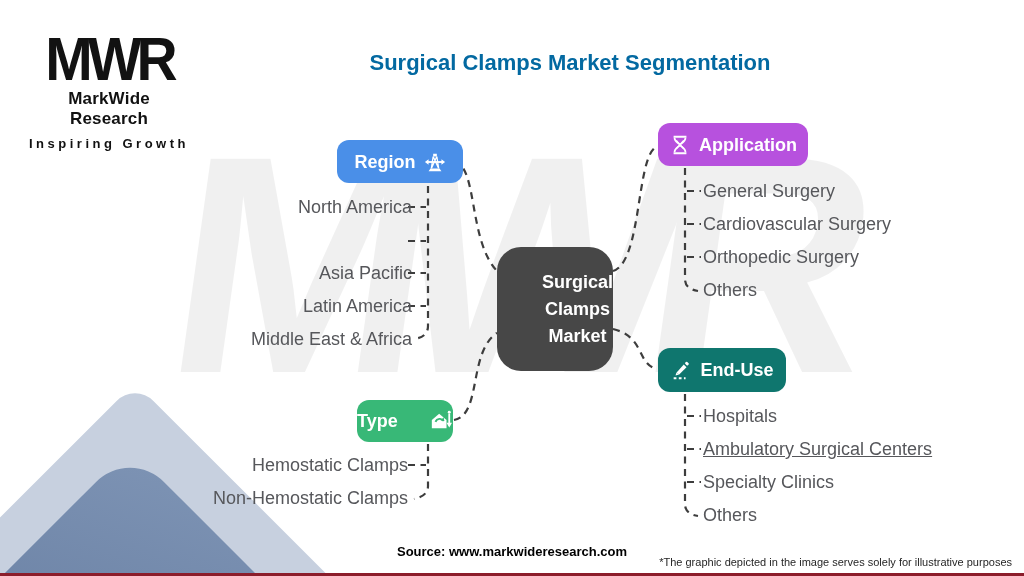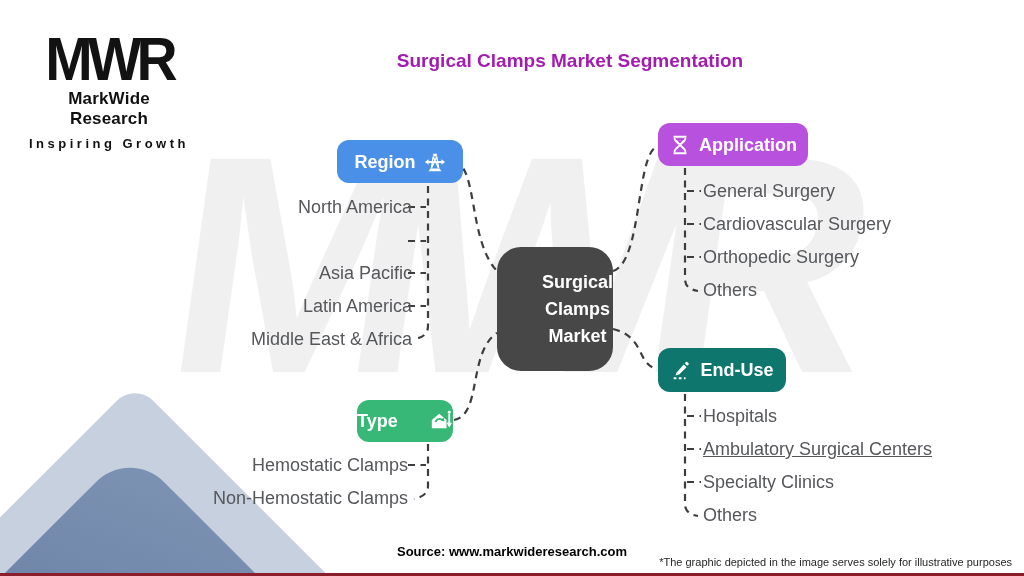--- a/index.html
+++ b/index.html
@@ -29,21 +29,21 @@
   .logo{left:28px;top:30px;width:162px;text-align:center;z-index:2;}
   .logo-acronym{
     font-size:57px;font-weight:900;letter-spacing:-5px;color:#121212;
     line-height:1.0;transform:scaleY(1.08);
   }
   .logo-name{font-size:17px;font-weight:800;color:#111;margin-top:2px;letter-spacing:0.2px;}
   .logo-tagline{font-size:13px;font-weight:700;color:#111;letter-spacing:3.5px;margin-top:7px;}
   
   .title{
     left:340px;top:50px;width:460px;text-align:center;
-    font-size:19px;font-weight:700;color:#a21caf;z-index:2;
+    font-size:22px;font-weight:700;color:#0369a1;z-index:2;
   }
   
   .connectors{left:0;top:0;z-index:1;}
   .connectors path{fill:none;stroke:#3d3d3d;stroke-width:2.2;stroke-dasharray:7 5.5;}
   
   .node{
     display:flex;align-items:center;justify-content:center;gap:8px;
     border-radius:12px;color:#fff;font-weight:700;font-size:18px;
     z-index:2;box-sizing:border-box;
   }

